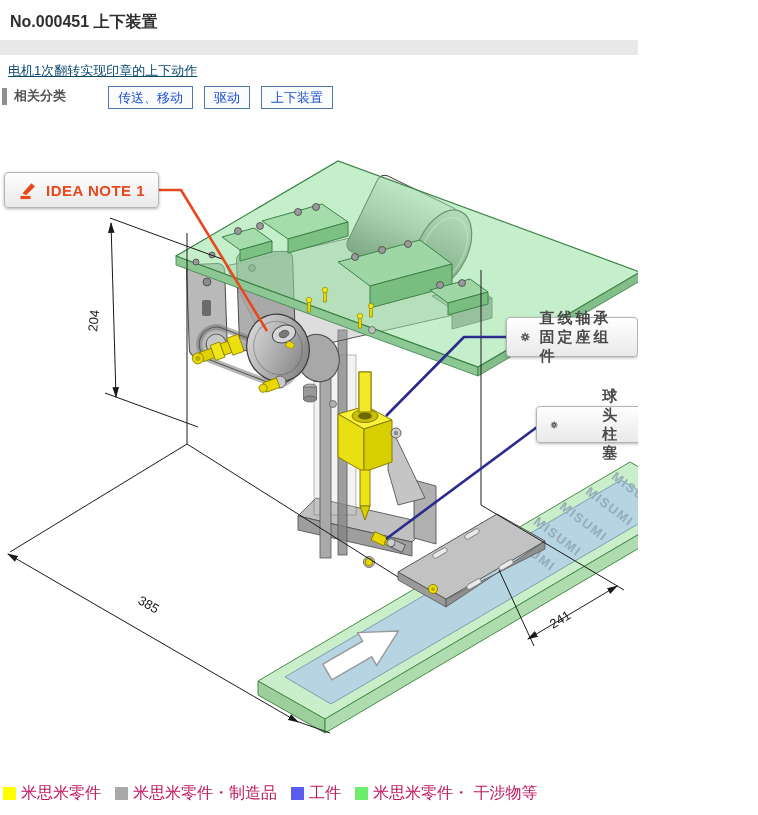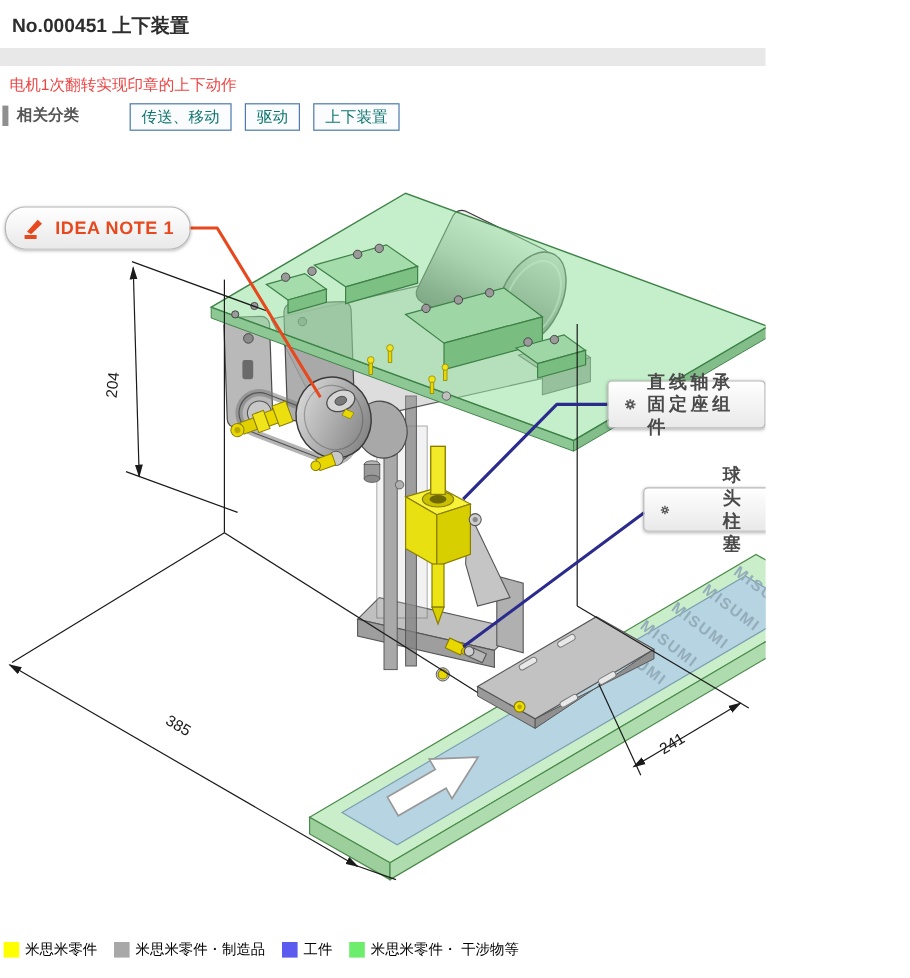--- a/index.html
+++ b/index.html
@@ -1,34 +1,34 @@
 <!DOCTYPE html>
 <html><head>
 <meta charset="utf-8">
 <style>
   html,body{margin:0;padding:0;background:#fff;}
   body{font-family:"Liberation Sans","DejaVu Sans",sans-serif;}
   .page{position:relative;width:638px;height:815px;background:#fff;overflow:hidden;}
   .page-title{position:absolute;left:10px;top:12px;font-size:16px;font-weight:bold;color:#2e2e2e;}
   .title-band{position:absolute;left:0;top:40px;width:758px;height:15px;background:#e8e8e8;}
-  .description{position:absolute;left:8px;top:62px;font-size:13px;color:#ef4444;}
+  .description{position:absolute;left:8px;top:62px;font-size:13px;color:#0c4a6e;text-decoration:underline;}
   .cat-row{position:absolute;left:2px;top:87px;display:flex;align-items:center;}
   .cat-bar{width:5px;height:17px;background:#8f8f8f;margin-right:7px;}
   .cat-label{font-size:13px;font-weight:bold;color:#555;}
   .tag-row{position:absolute;left:108px;top:86px;display:flex;gap:11px;}
-  .tag{font-size:13px;color:#0f766e;background:#fafcfe;border:1px solid #4e79ad;padding:2px 9px;line-height:17px;}
+  .tag{font-size:13px;color:#1d4ed8;background:#fafcfe;border:1px solid #4e79ad;padding:2px 9px;line-height:17px;}
   .drawing-svg{position:absolute;left:0;top:0;width:758px;height:815px;pointer-events:none;z-index:1;}
-  .callout{position:absolute;z-index:2;display:flex;align-items:center;border-radius:17px;
+  .callout{position:absolute;z-index:2;display:flex;align-items:center;border-radius:4px;
     background:linear-gradient(#ffffff,#e9e9e9);border:1px solid #b5b5b5;box-shadow:0 1px 3px rgba(0,0,0,.3);}
   .idea-note{left:4px;top:172px;height:34px;padding:0 13px;gap:8px;color:#e8481d;font-size:15px;font-weight:bold;letter-spacing:.5px;}
   .part-label{padding:0 13px;gap:9px;color:#4a4a4a;font-size:15px;font-weight:bold;letter-spacing:3px;border-radius:4px;}
   .part-label-1{left:506px;top:317px;height:38px;}
   .part-label-2{left:536px;top:406px;height:35px;gap:44px;}
   .legend{position:absolute;left:3px;top:783px;display:flex;gap:14px;z-index:2;}
-  .legend-item{display:flex;align-items:center;gap:5px;font-size:12px;color:#000000;}
+  .legend-item{display:flex;align-items:center;gap:5px;font-size:16px;color:#be185d;}
   .legend-swatch{width:13px;height:13px;display:inline-block;}
 </style>
 </head>
 <body>
 
 <div class="page">
 
   <div class="page-title">No.000451 上下装置</div>
   <div class="title-band"></div>
   <div class="description">电机1次翻转实现印章的上下动作</div>

